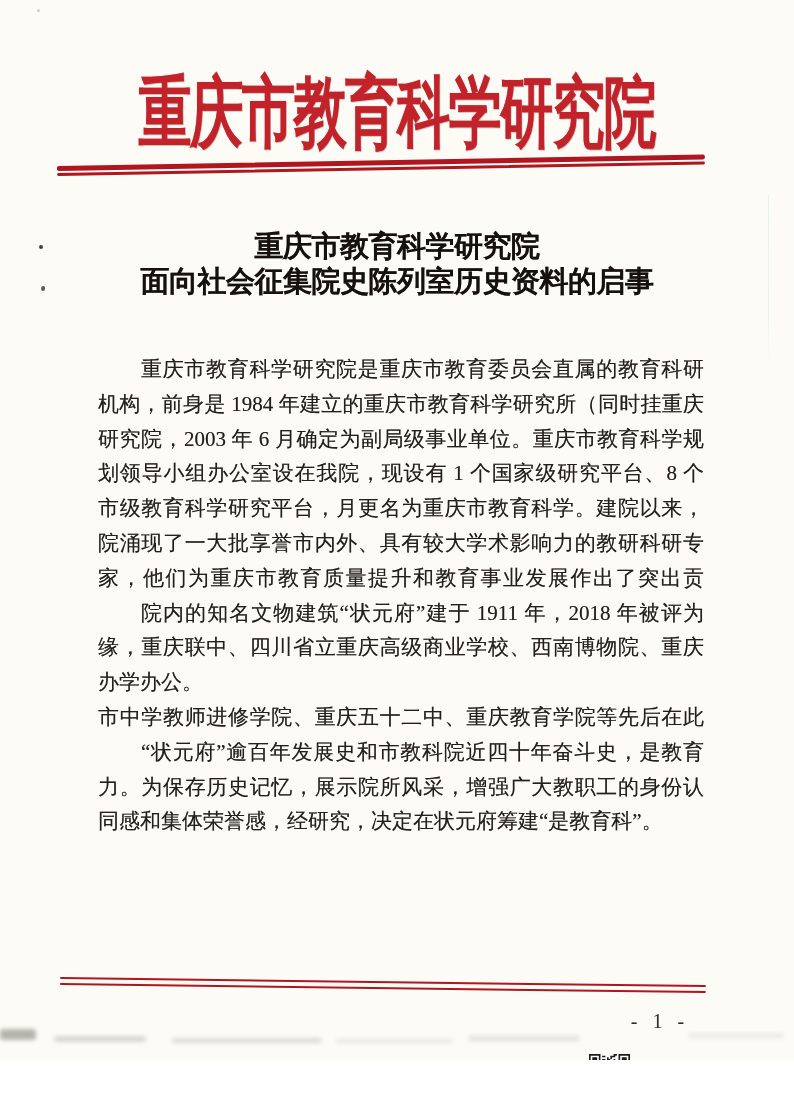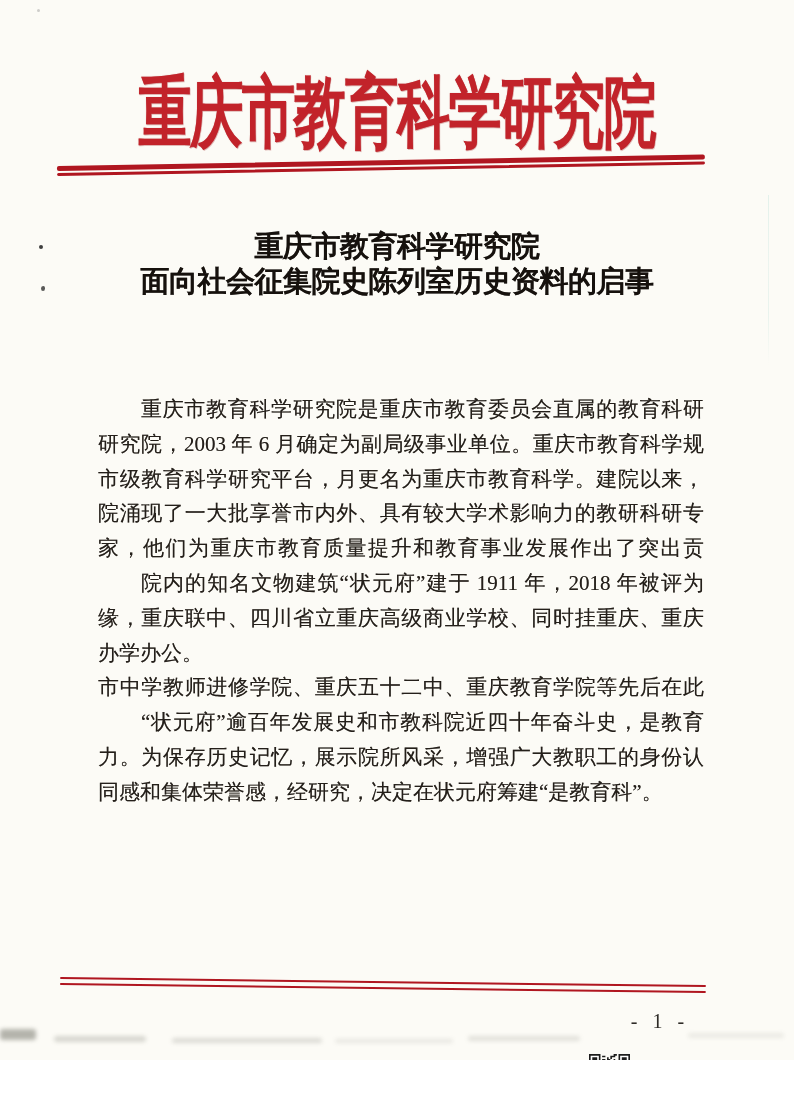--- a/index.html
+++ b/index.html
@@ -39,21 +39,20 @@
     position:absolute;top:229px;left:0;width:794px;
     text-align:center;color:var(--title-ink);font-weight:700;
   }
   .doc-title .t{font-size:29px;line-height:35px;letter-spacing:-.5px;
     text-shadow:0 0 .4px rgba(0,0,0,.6);}
   
   .body-block{
     position:absolute;top:352px;left:98px;width:606px;
     font-size:21px;color:var(--ink);
     text-shadow:0 0 .35px rgba(30,24,18,.55);
-    margin-top:40px;
   }
   .line{
     height:34.8px;line-height:34.8px;
     text-align:justify;text-align-last:justify;text-justify:inter-character;
     overflow:hidden;
   }
   .line.first{text-indent:43px;}
   .line.last{text-align-last:left;}
   
   .footer-rule{
@@ -106,28 +105,30 @@
   </div>
 
   <div class="doc-title">
     <div class="t">重庆市教育科学研究院</div>
     <div class="t">面向社会征集院史陈列室历史资料的启事</div>
   </div>
 
   <div class="body-block">
       <div class="para">
         <div class="line first">重庆市教育科学研究院是重庆市教育委员会直属的教育科研</div>
+        <div class="line">机构，前身是 1984 年建立的重庆市教育科学研究所（同时挂重庆</div>
         <div class="line">研究院，2003 年 6 月确定为副局级事业单位。重庆市教育科学规</div>
+        <div class="line">划领导小组办公室设在我院，现设有 1 个国家级研究平台、8 个</div>
         <div class="line">市级教育科学研究平台，月更名为重庆市教育科学。建院以来，我</div>
         <div class="line">院涌现了一大批享誉市内外、具有较大学术影响力的教研科研专</div>
         <div class="line last">家，他们为重庆市教育质量提升和教育事业发展作出了突出贡献。</div>
       </div>
       <div class="para">
         <div class="line first">院内的知名文物建筑“状元府”建于 1911 年，2018 年被评为</div>
-        <div class="line">缘，重庆联中、四川省立重庆高级商业学校、同时挂重庆、重庆</div>
+        <div class="line">缘，重庆联中、四川省立重庆高级商业学校、西南博物院、重庆</div>
         <div class="line last">办学办公。</div>
         <div class="line">市中学教师进修学院、重庆五十二中、重庆教育学院等先后在此</div>
       </div>
       <div class="para">
         <div class="line first">“状元府”逾百年发展史和市教科院近四十年奋斗史，是教育科</div>
         <div class="line">力。为保存历史记忆，展示院所风采，增强广大教职工的身份认</div>
         <div class="line last">同感和集体荣誉感，经研究，决定在状元府筹建“是教育科”。</div>
       </div>
     </div>
 

